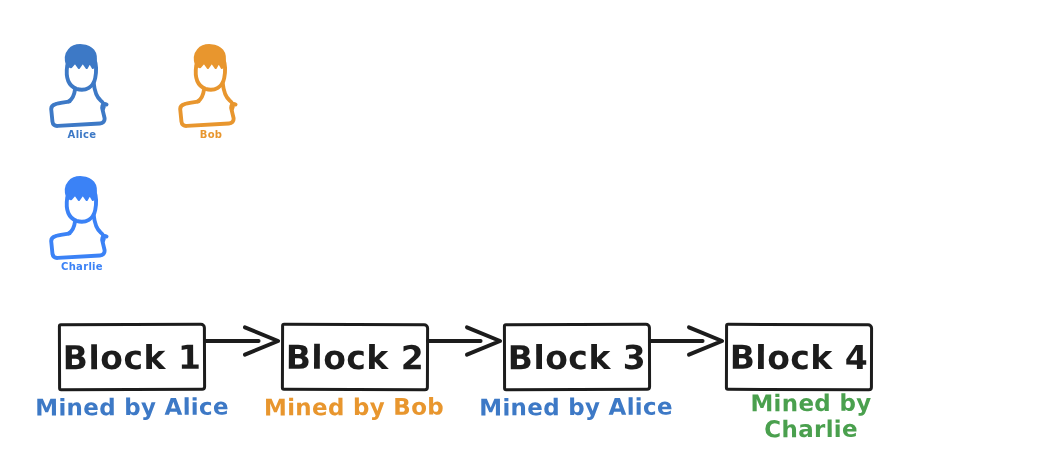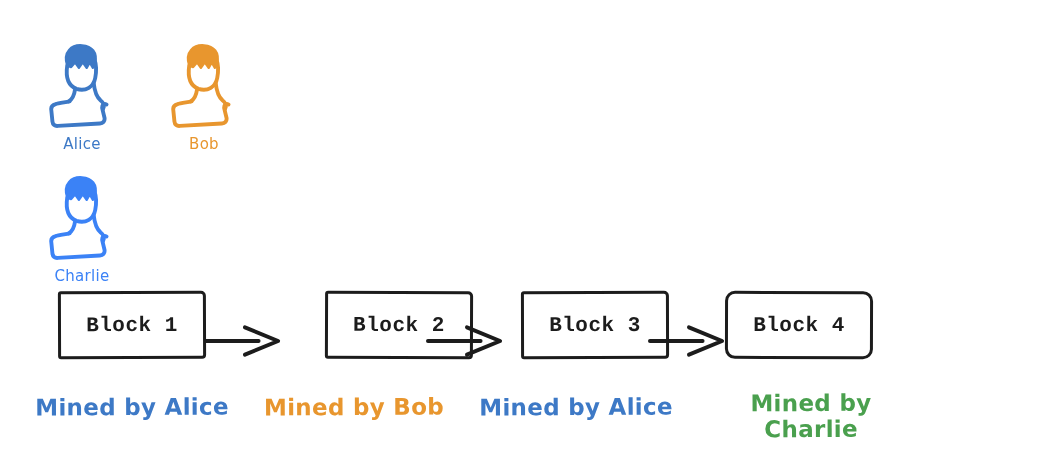--- a/index.html
+++ b/index.html
@@ -21,53 +21,52 @@
     width: 72px;
     text-align: center;
   }
   .person svg {
     width: 70px;
     height: 86px;
     display: block;
     margin: 0 auto;
   }
   .person .pname {
-    font-size: 15px;
-    font-weight: 400;
+    font-size: 10px;
+    font-weight: 700;
     letter-spacing: 0.3px;
-    margin-top: 7px;
+    margin-top: 1px;
   }
   #person-alice   { left: 46px;  top: 42px;  }
-  #person-bob     { left: 168px; top: 42px;  }
+  #person-bob     { left: 175px; top: 42px;  }
   #person-charlie { left: 46px;  top: 174px; }
   #person-den     { left: 176px; top: 174px; }
 
   
   .block {
     position: absolute;
-    top: 291px;
+    top: 323px;
     width: 148px;
     height: 68px;
     border: 3px solid #1c1c1c;
     border-radius: 3px 5px 4px 3px;
     background: #ffffff;
     display: flex;
     align-items: center;
     justify-content: center;
     box-sizing: border-box;
-    font-size: 21px;
+    font-size: 33px;
     font-weight: 600;
     color: #1c1c1c;
     letter-spacing: 0.5px;
-    font-family: Liberation Mono, monospace;
   }
   #block-1 { left: 58px;  transform: rotate(-0.2deg); }
-  #block-2 { left: 281px; transform: rotate(0.2deg); margin-left: 44px;  }
-  #block-3 { left: 503px; transform: rotate(-0.15deg); margin-left: 18px;}
-  #block-4 { left: 725px; transform: rotate(0.15deg); border-radius: 10px; }
+  #block-2 { left: 281px; transform: rotate(0.2deg);  }
+  #block-3 { left: 503px; transform: rotate(-0.15deg);}
+  #block-4 { left: 725px; transform: rotate(0.15deg); }
 
   
   .arrow {
     position: absolute;
     top: 322px;
     width: 78px;
     height: 38px;
   }
   .arrow svg { width: 100%; height: 100%; display: block; }
   #arrow-1 { left: 204px; }

